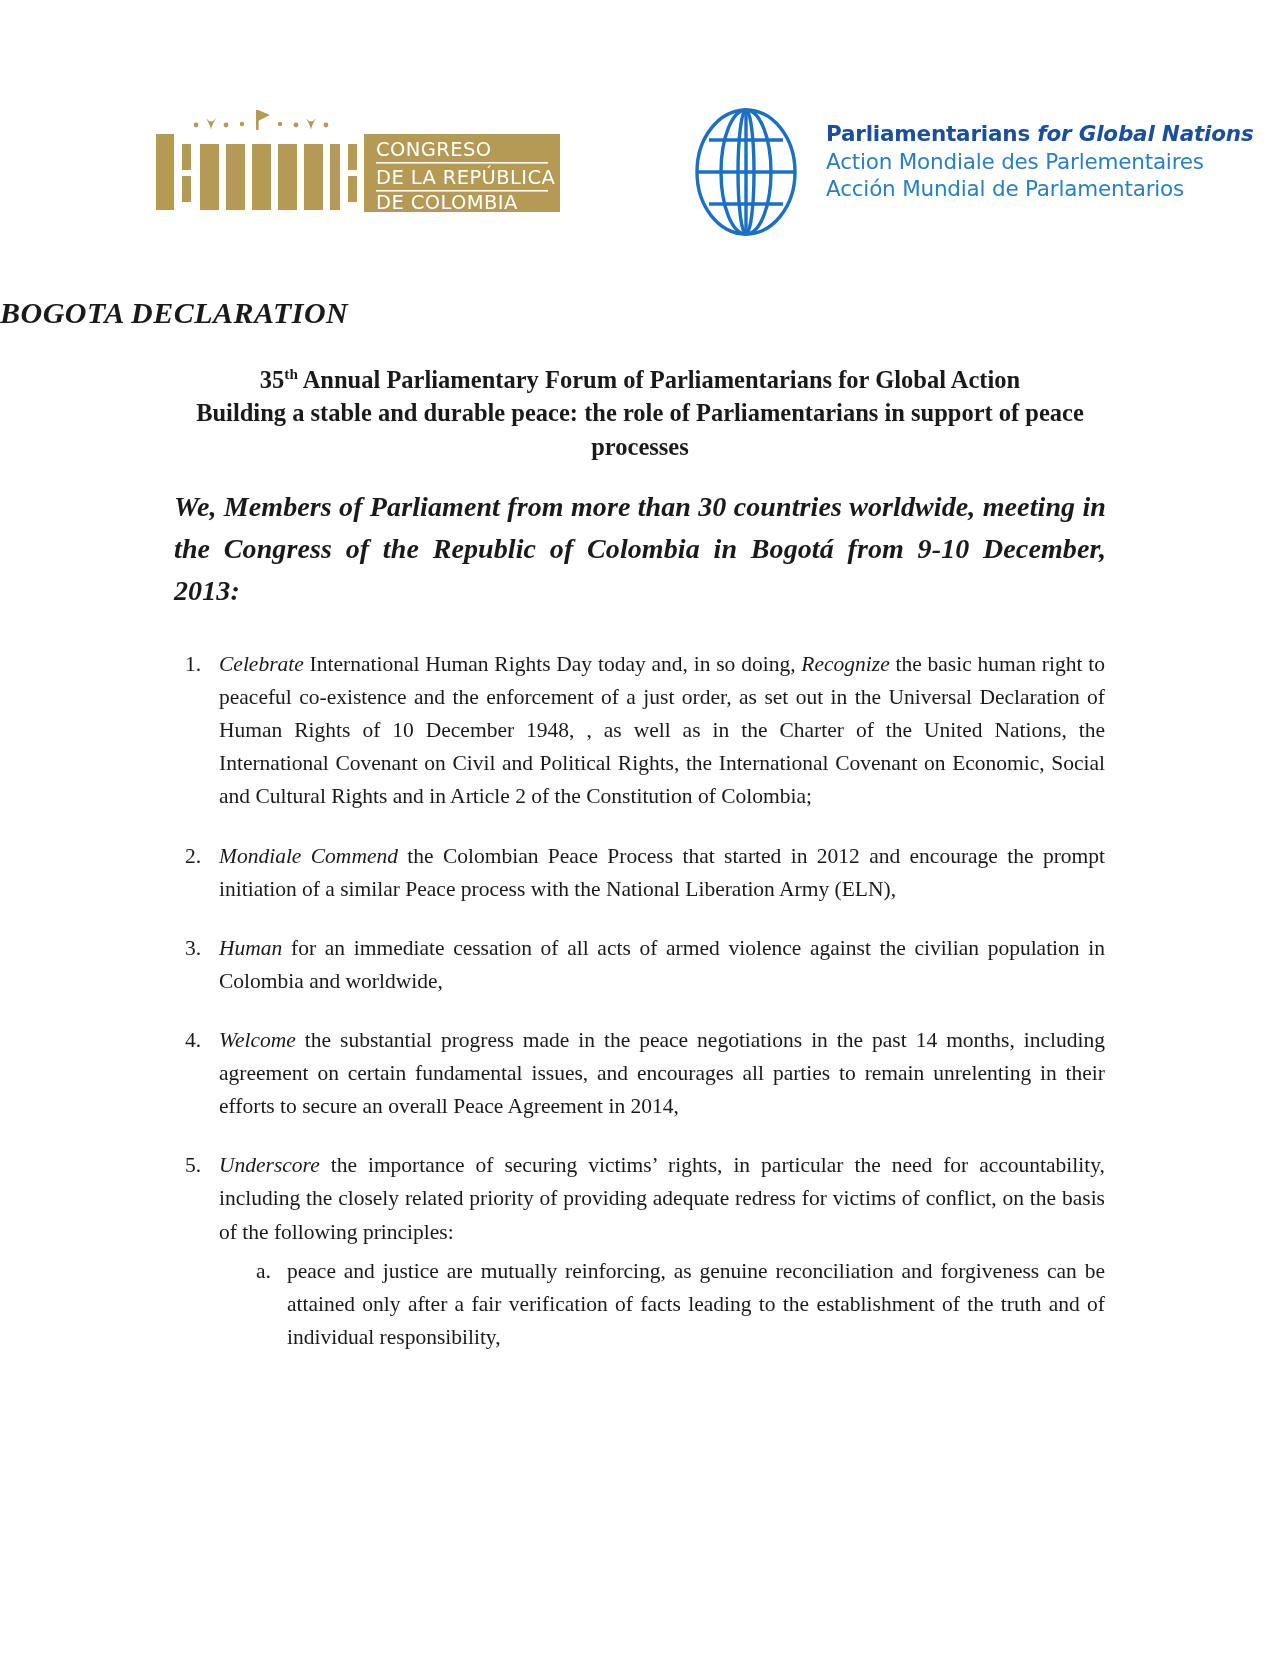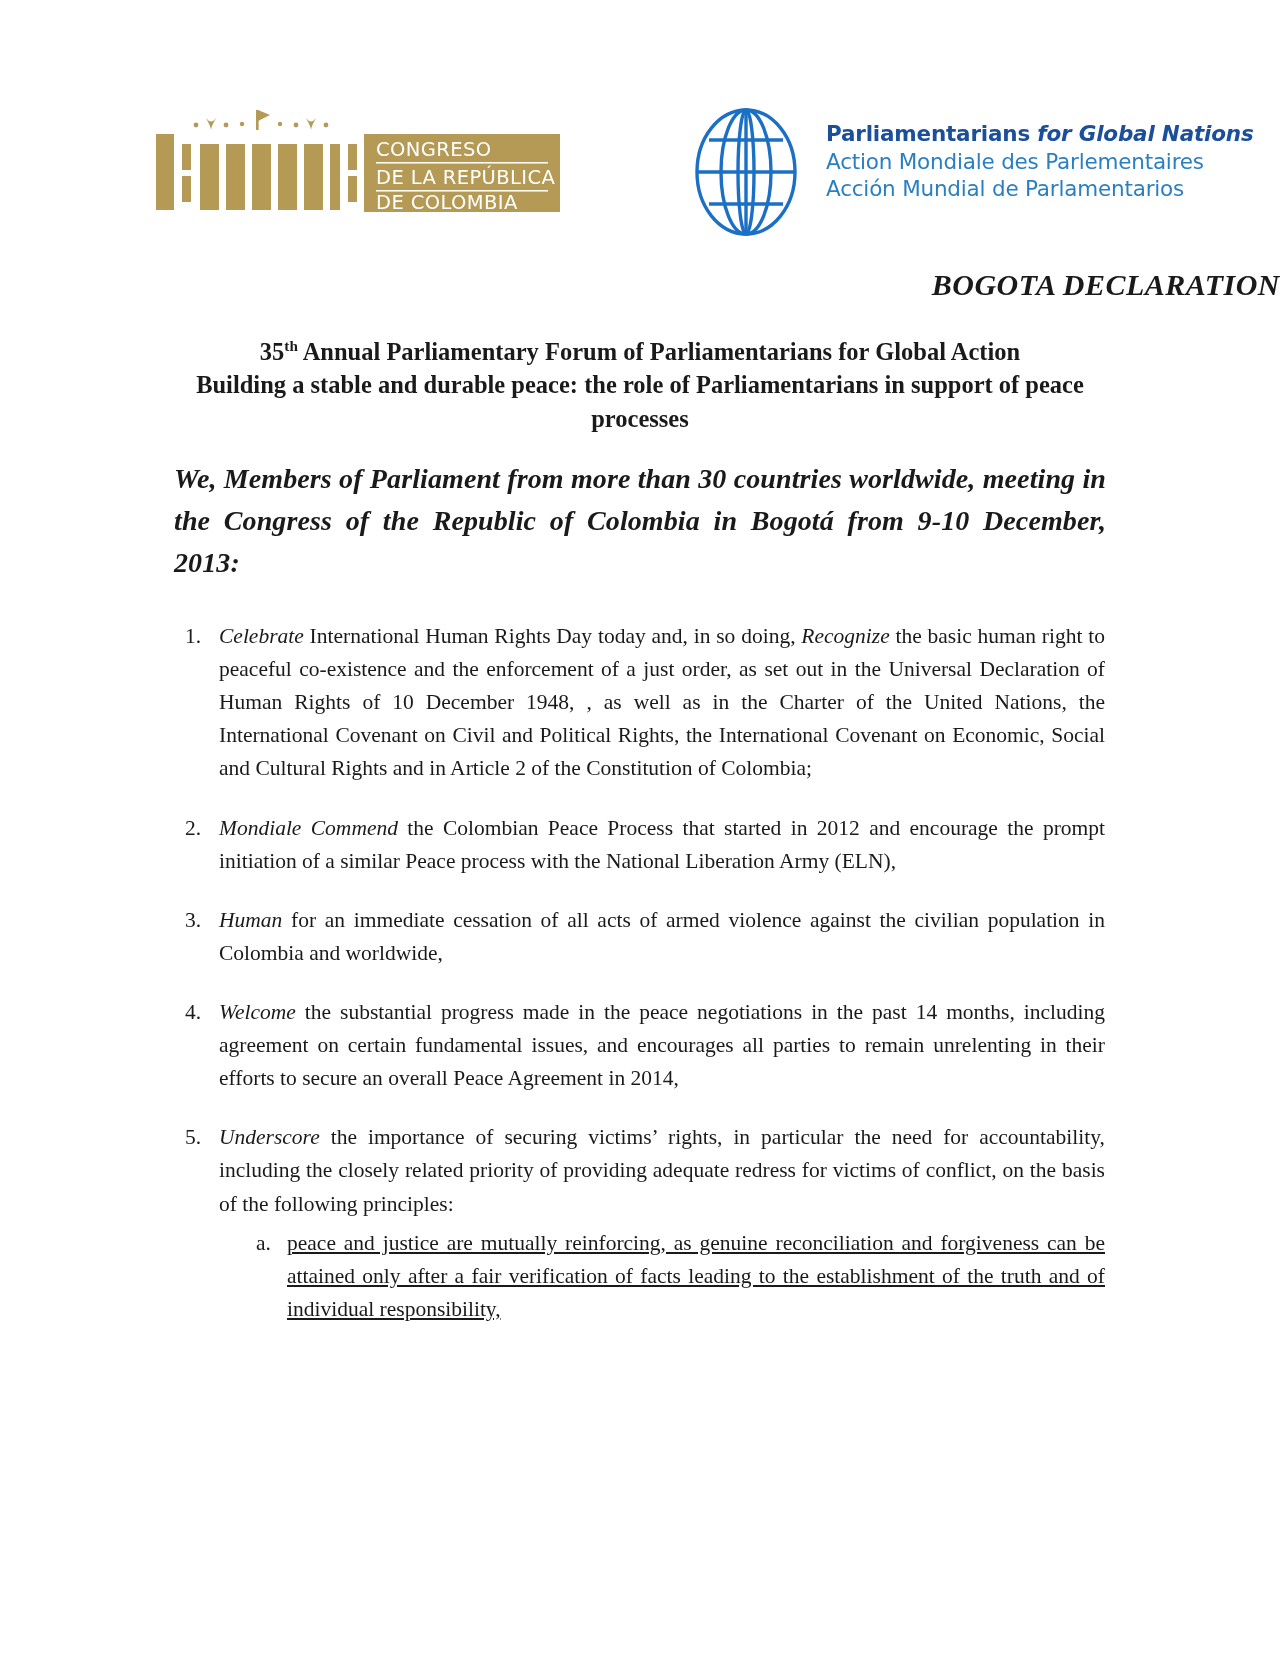--- a/index.html
+++ b/index.html
@@ -60,22 +60,22 @@
     letter-spacing: -0.2px;
     white-space: nowrap;
   }
   .pga-line-1 { color: #1b4f9c; font-weight: bold; }
   .pga-line-1 em { font-style: italic; font-weight: bold; }
   .pga-line-2 { color: #2a7fc1; }
   .pga-line-3 { color: #2a7fc1; }
 
   
   .title-block {
-    margin-top: 90px;
-    text-align: right;
+    margin-top: 118px;
+    text-align: left;
   }
   .doc-title {
     font-size: 30px;
     font-weight: bold;
     font-style: italic;
     letter-spacing: 0.5px;
     margin: 0;
     line-height: 1.32;
   }
   .doc-date {
@@ -150,21 +150,20 @@
   .subclause-marker {
     width: 68px;
     flex: 0 0 68px;
     text-align: right;
     padding-right: 16px;
     box-sizing: border-box;
   }
   .subclause-body {
     flex: 1 1 auto;
     text-align: justify;
-    text-decoration: underline;
   }
 </style>
 </head>
 <body>
 
 <div class="page">
 
   <div class="header">
 
     <div class="logo-congreso">

